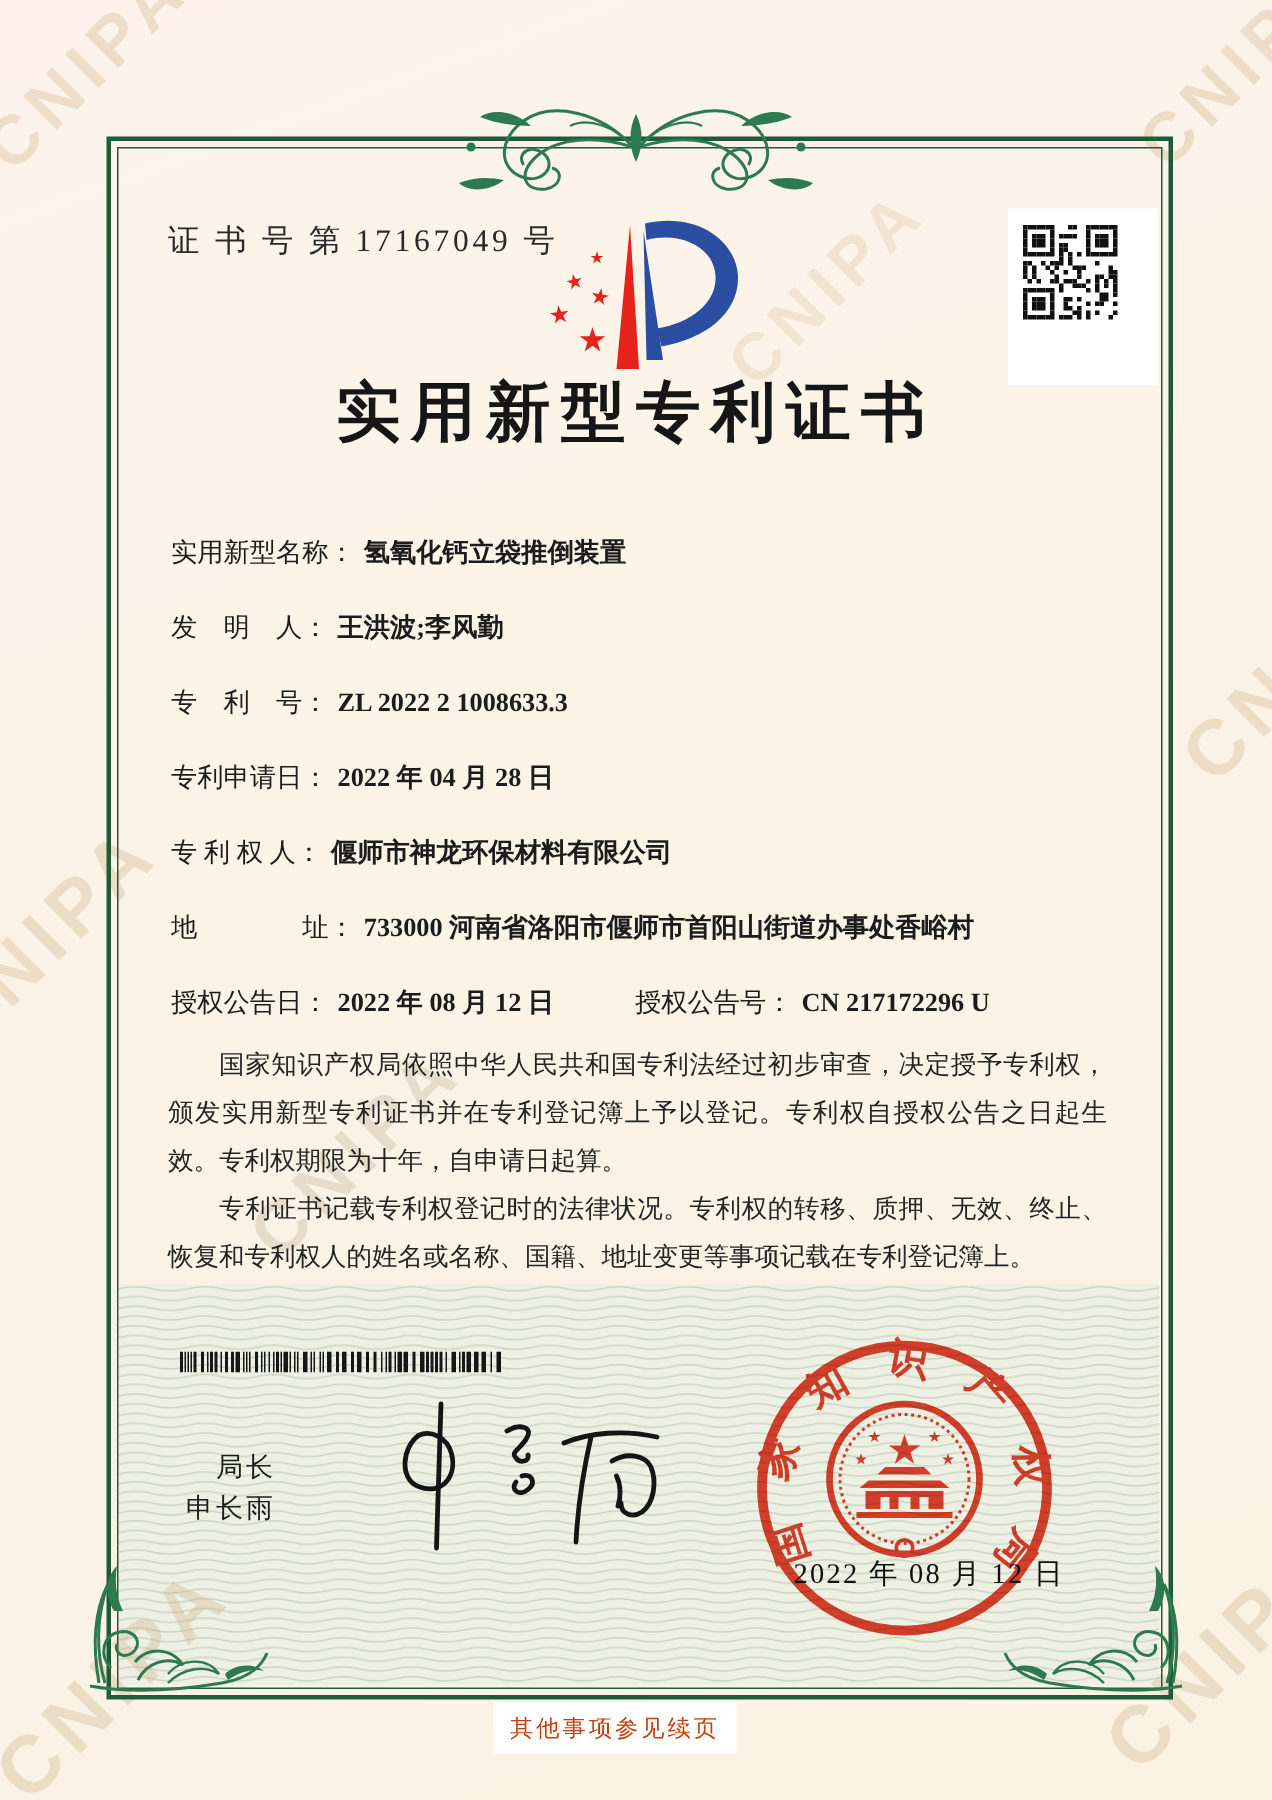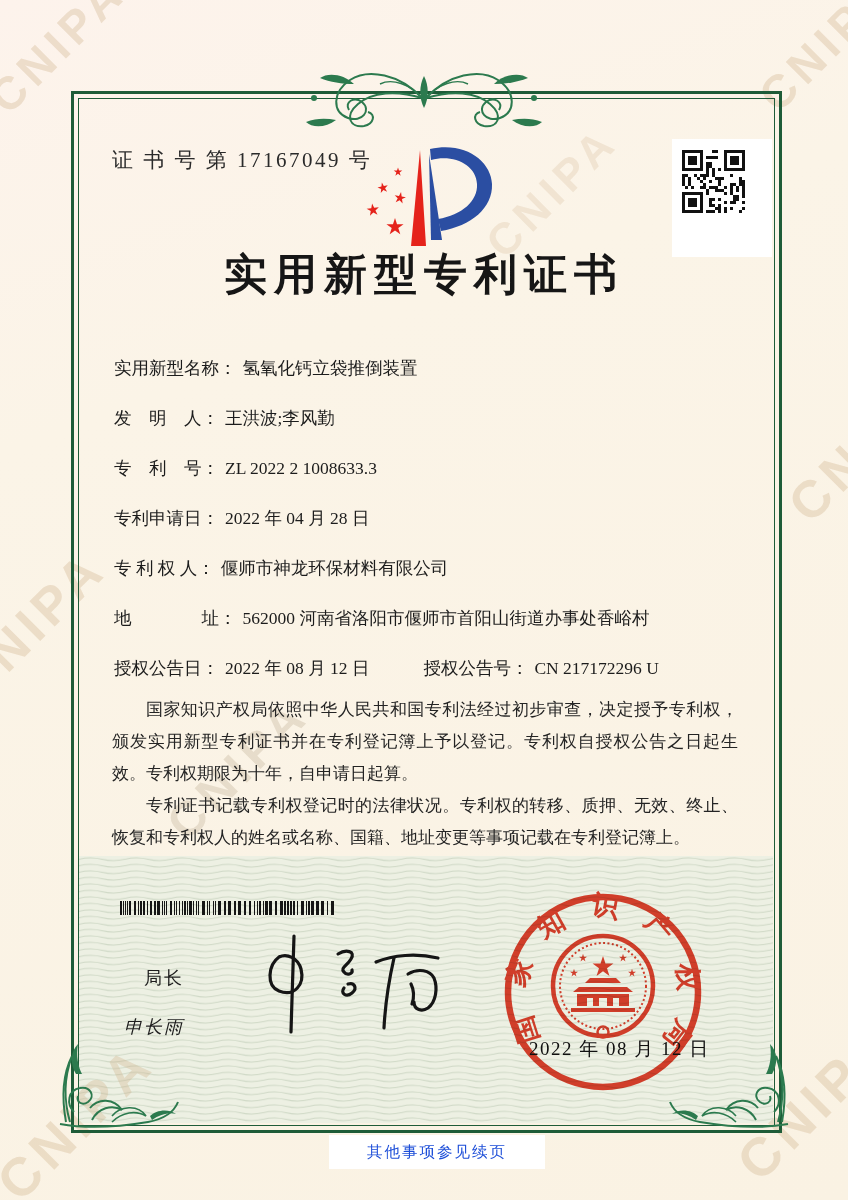--- a/index.html
+++ b/index.html
@@ -18,38 +18,38 @@
   .orn{position:absolute;z-index:4;}
   .cert-no{position:absolute;z-index:5;left:112px;top:146px;font-size:21px;
            letter-spacing:2.5px;color:#2a2a2a;}
   .logo{position:absolute;z-index:5;left:350px;top:136px;}
   .qrbox{position:absolute;z-index:5;left:672px;top:139px;width:100px;height:118px;background:#fff;}
   .qrbox svg{display:block;margin:11px 0 0 10px;}
   .title{position:absolute;z-index:5;left:0;right:0;top:246px;margin:0;text-align:center;
          font-size:43px;font-weight:700;letter-spacing:7px;color:#161616;}
   .fields{position:absolute;z-index:5;left:114px;top:356px;width:640px;}
   .frow{height:50px;font-size:17.5px;color:#1c1c1c;white-space:nowrap;}
-  .frow .val{margin-left:6px;}
+  .frow .val{margin-left:6px;font-weight:bold;}
   .frow .second{margin-left:54px;margin-top:39px;}
   .paras{position:absolute;z-index:5;left:112px;top:694px;width:626px;}
   .paras p{margin:0;font-size:17px;line-height:32px;text-align:justify;
            text-indent:2em;color:#242424;}
   .barcode{position:absolute;z-index:5;left:120px;top:901px;}
   .director{position:absolute;z-index:5;left:124px;top:966px;font-size:18px;
             color:#1d1d1d;letter-spacing:2px;text-align:right;}
-  .director .name{margin-top:25px;font-style:italic;}
+  .director .name{margin-top:3px;}
   .sig{position:absolute;z-index:6;left:248px;top:932px;}
   .seal{position:absolute;z-index:6;left:498px;top:887px;mix-blend-mode:multiply;}
   .seal-date{position:absolute;z-index:7;left:529px;top:1036px;font-size:19px;
              letter-spacing:1.5px;color:#101010;}
   .page-info{position:absolute;z-index:5;left:0;right:0;top:1096px;text-align:center;
              font-size:15px;letter-spacing:2px;color:#333;}
-  .note{position:absolute;z-index:5;left:329px;top:1135px;width:216px;height:34px;
+  .note{position:absolute;z-index:5;left:329px;top:1135px;width:162px;height:34px;
         background:#fff;display:flex;align-items:center;justify-content:center;
-        font-size:15.5px;letter-spacing:2px;color:#1d4ed8;}
+        font-size:15.5px;letter-spacing:2px;color:#c2410c;}
 </style>
 </head>
 <body>
 
 <div class="page">
 
   <div class="band">
     <svg width="694" height="267">
       <defs>
         <pattern id="wv" width="46" height="6.5" patternUnits="userSpaceOnUse">
@@ -333,21 +333,21 @@
     <div class="frow">
       <span>专　利　号：</span><span class="val">ZL 2022 2 1008633.3</span>
     </div>
     <div class="frow">
       <span>专利申请日：</span><span class="val">2022 年 04 月 28 日</span>
     </div>
     <div class="frow">
       <span>专 利 权 人：</span><span class="val">偃师市神龙环保材料有限公司</span>
     </div>
     <div class="frow">
-      <span>地　　　　址：</span><span class="val">562000 河南省洛阳市偃师市首阳山街道办事处香峪村</span>
+      <span>地　　　　址：</span><span class="val">733000 河南省洛阳市偃师市首阳山街道办事处香峪村</span>
     </div>
     <div class="frow">
       <span>授权公告日：</span><span class="val">2022 年 08 月 12 日</span><span class="second"><span>授权公告号：</span><span class="val">CN 217172296 U</span></span>
     </div>
   </div>
 
   <div class="paras">
     <p>国家知识产权局依照中华人民共和国专利法经过初步审查，决定授予专利权，颁发实用新型专利证书并在专利登记簿上予以登记。专利权自授权公告之日起生效。专利权期限为十年，自申请日起算。</p>
     <p>专利证书记载专利权登记时的法律状况。专利权的转移、质押、无效、终止、恢复和专利权人的姓名或名称、国籍、地址变更等事项记载在专利登记簿上。</p>
   </div>

